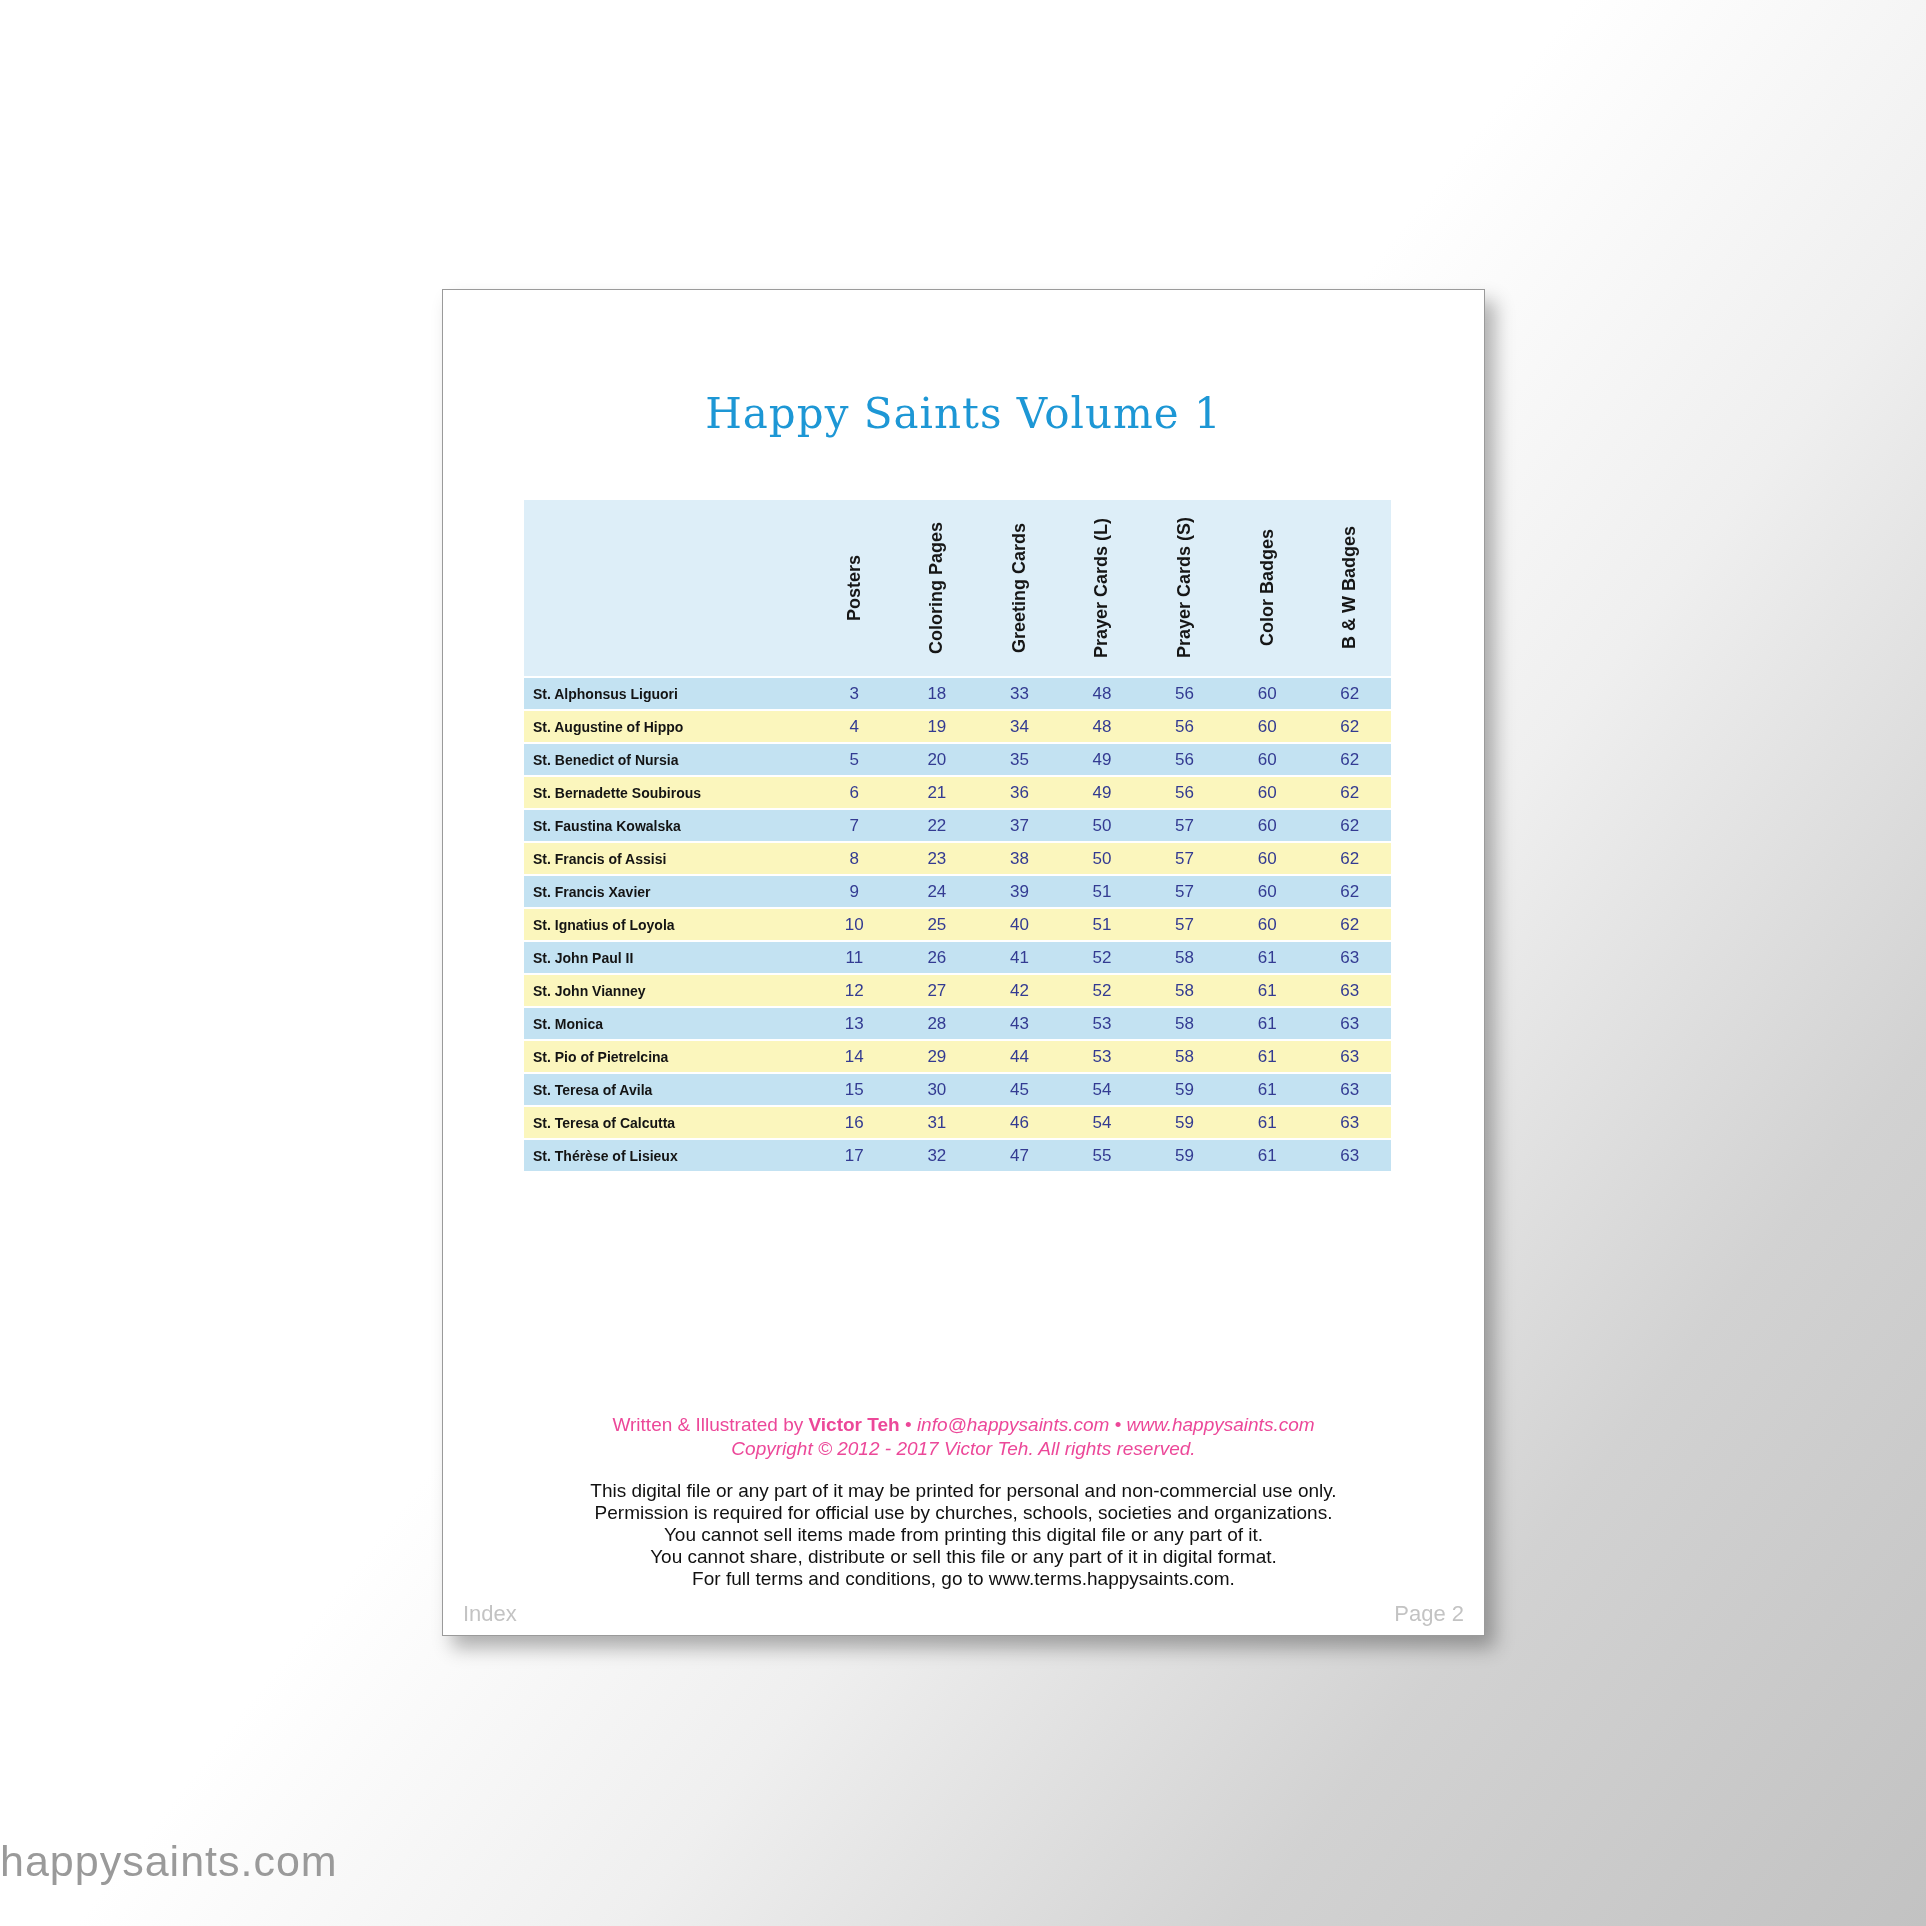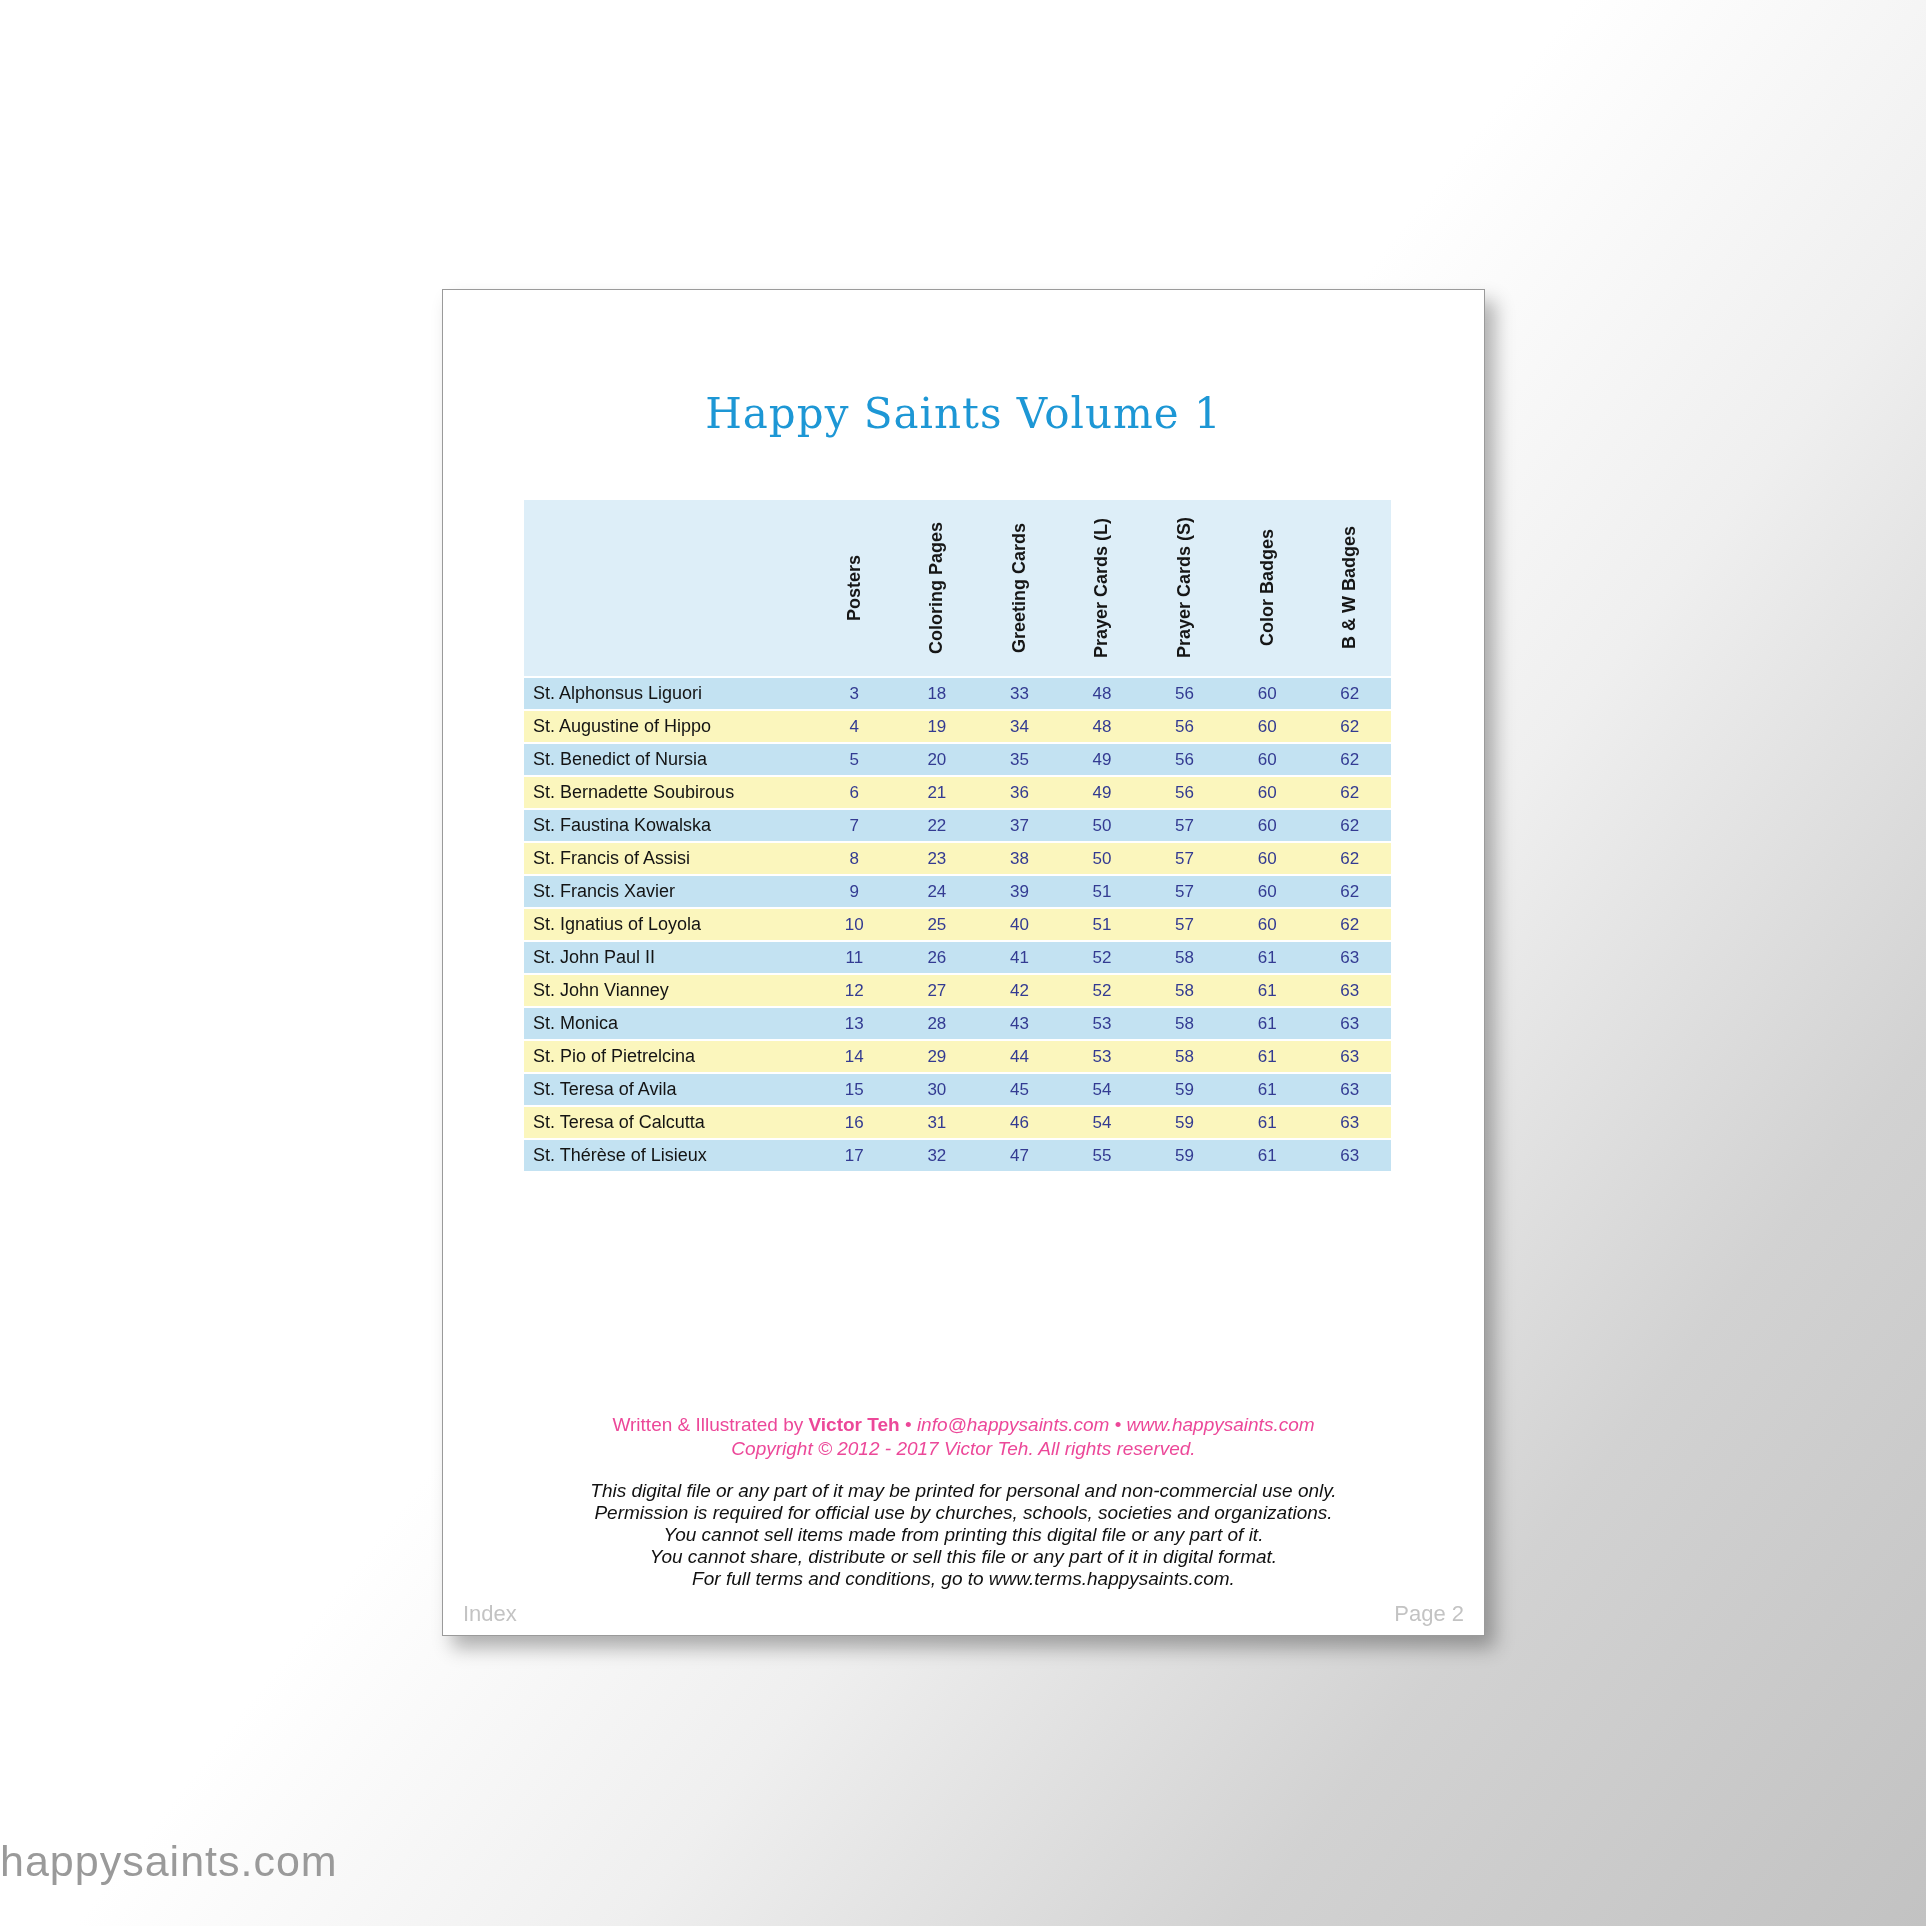--- a/index.html
+++ b/index.html
@@ -72,27 +72,28 @@
   }
   .t-row {
     height: 33px;
     border-top: 2px solid #ffffff;
     box-sizing: border-box;
     align-items: center;
   }
   .t-row.blue   { background: var(--row-blue, #c3e2f2); }
   .t-row.yellow { background: var(--row-yellow, #fbf6bd); }
   .t-row .name {
-    font-size: 18px;
+    font-size: 14px;
     color: #141414;
     padding-left: 9px;
     display: flex;
     align-items: center;
     height: 100%;
     white-space: nowrap;
+    font-weight: bold;
   }
   .t-row .val {
     font-size: 17px;
     color: var(--value-color, #333b92);
     display: flex;
     align-items: center;
     justify-content: center;
     height: 100%;
   }
 
@@ -112,21 +113,20 @@
   .credits .copyright { font-style: italic; }
 
   .terms {
     position: absolute;
     left: 0;
     right: 0;
     top: 1190px;
     text-align: center;
     font-size: 19px;
     line-height: 22px;
-    font-style: italic;
     color: #111111;
   }
 
   .corner-label {
     position: absolute;
     bottom: 8px;
     font-size: 22px;
     color: var(--page-label-color, #c3c3c3);
   }
   .corner-label.left  { left: 20px; }

